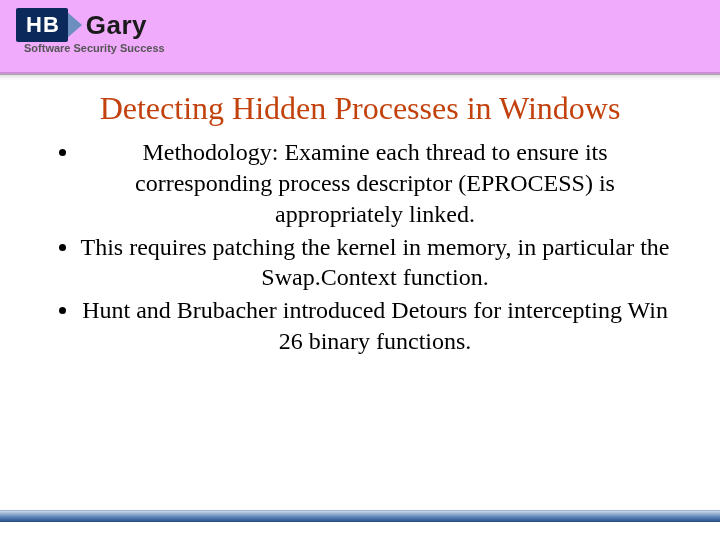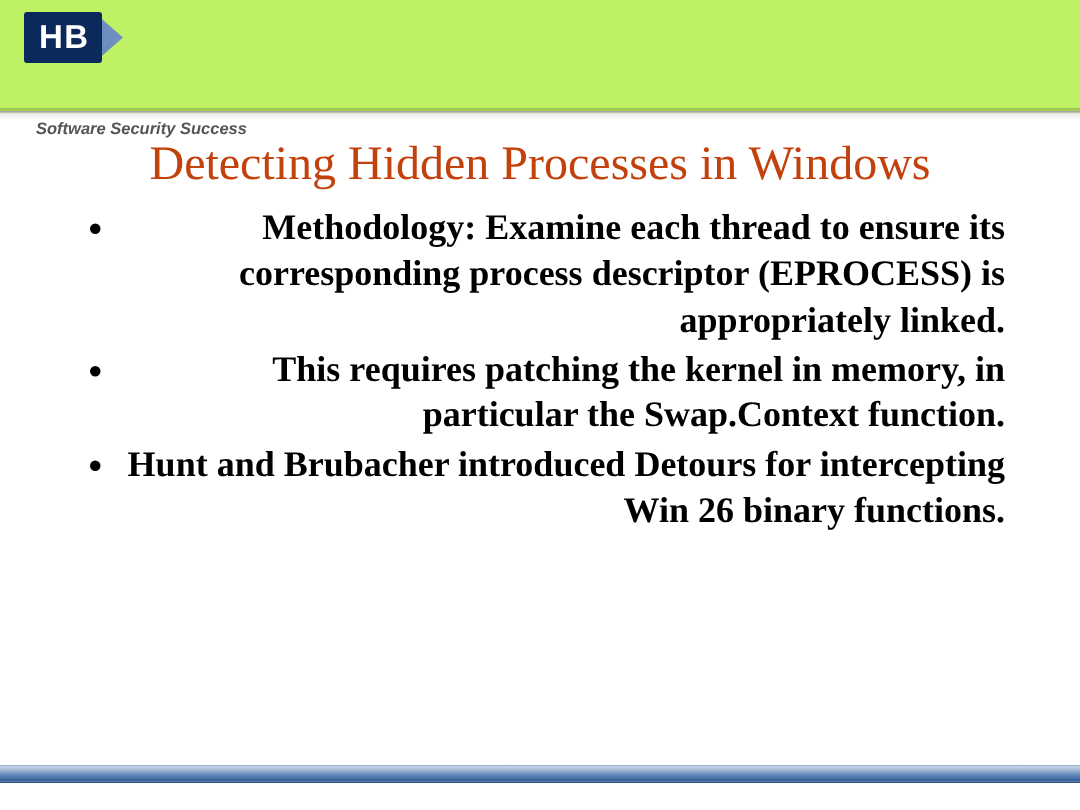--- a/index.html
+++ b/index.html
@@ -8,21 +8,21 @@
     width: 720px;
     height: 540px;
     background: #ffffff;
     font-family: Georgia, "Times New Roman", serif;
     position: relative;
     overflow: hidden;
   }
   .header {
     width: 100%;
     height: 74px;
-    background: #bef264;
+    background: #f0abfc;
     position: relative;
     border-bottom: 1px solid #c0c0c0;
   }
   .header::after {
     content: "";
     position: absolute;
     left: 0;
     right: 0;
     bottom: -6px;
     height: 8px;
@@ -61,65 +61,63 @@
     font-size: 26px;
     color: #1a1a1a;
     margin-left: 4px;
     letter-spacing: 0.5px;
   }
   .logo-tagline {
     position: absolute;
     left: 24px;
     top: 42px;
     font-family: Arial, Helvetica, sans-serif;
-    font-style: italic;
     font-size: 11px;
     color: #555;
     font-weight: 600;
-    margin-top: 38px;
   }
   .title {
     text-align: center;
     font-size: 32px;
     color: #c2410c;
     margin: 14px 40px 10px 40px;
     line-height: 1.2;
     font-weight: 400;
   }
   .bullets {
     margin: 8px 50px 0 50px;
     padding: 0 0 0 30px;
     list-style: disc;
     color: #000;
     font-size: 24px;
     line-height: 1.28;
   }
   .bullets li {
     margin-bottom: 2px;
-    text-align: right;
-    font-weight: bold;
+    text-align: center;
   }
   .footer-bar {
     position: absolute;
     left: 0;
     right: 0;
     bottom: 18px;
     height: 10px;
     background: linear-gradient(to bottom, #ccd9ea, #5d84b8 60%, #2f5a93);
     border-top: 1px solid #9bb4d4;
     border-bottom: 1px solid #2b4f82;
   }
 </style>
 </head>
 <body>
 
 <div class="header">
   <div class="logo">
     <span class="logo-box">HB</span>
     <span class="logo-arrow"></span>
+    <span class="logo-gary">Gary</span>
   </div>
   <div class="logo-tagline">Software Security Success</div>
 </div>
 
 <h1 class="title">Detecting Hidden Processes in Windows</h1>
 
 <ul class="bullets">
   <li>Methodology: Examine each thread to ensure its corresponding process descriptor (EPROCESS) is appropriately linked.</li>
   <li>This requires patching the kernel in memory, in particular the Swap.Context function.</li>
   <li>Hunt and Brubacher introduced Detours for intercepting Win 26 binary functions.</li>

